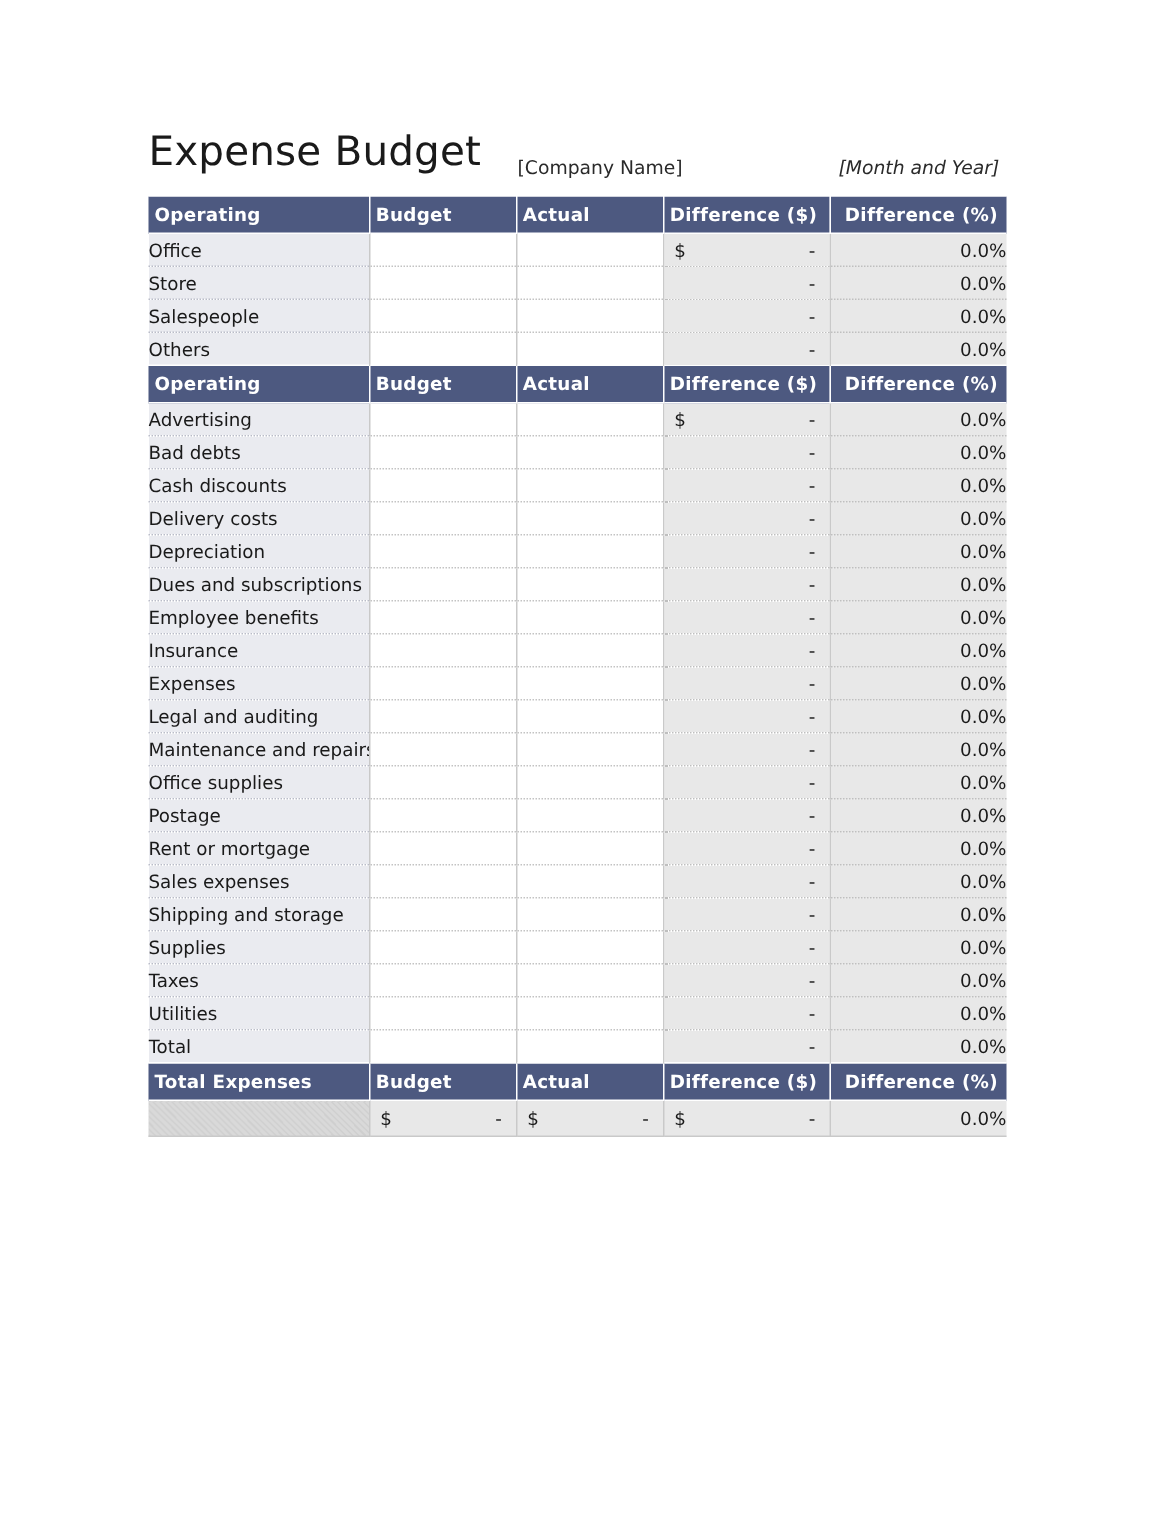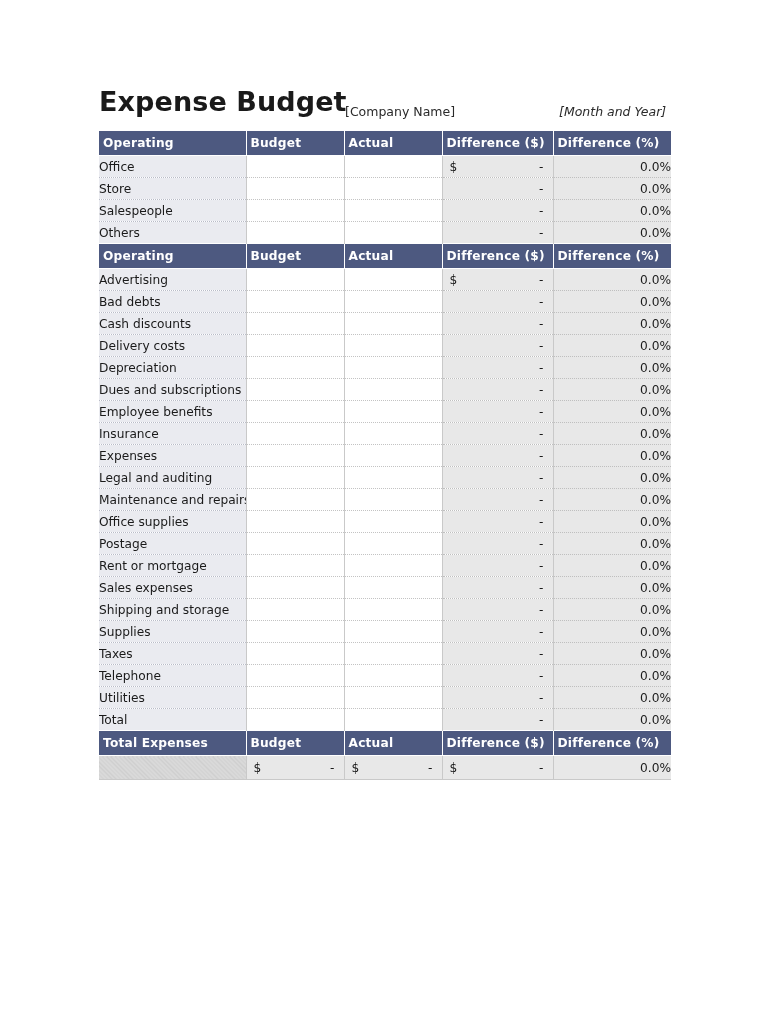--- a/index.html
+++ b/index.html
@@ -26,21 +26,21 @@
   
   .titlebar {
     position: relative;
     height: 42px;
   }
   .doc-title {
     position: absolute;
     left: 0;
     top: -2px;
     font-size: 27px;
-    font-weight: 700;
+    font-weight: 400;
     letter-spacing: 0.1px;
     color: #1a1a1a;
     white-space: nowrap;
   }
   .company-name {
     position: absolute;
     left: 246px;
     top: 16px;
     font-size: 12.5px;
     color: #2a2a2a;
@@ -75,21 +75,21 @@
     font-weight: bold;
     height: 21px;
     padding: 1px 0 2px 4px;
     border-right: 1px solid #ffffff;
     border-top: 1px solid #ffffff;
     border-bottom: 1px solid #ffffff;
     vertical-align: middle;
     white-space: nowrap;
     letter-spacing: 0.2px;
   }
-  tr.section-head td:last-child { border-right: none; }
+  tr.section-head td:last-child { border-right: none; text-align: center; }
 
   tr.data-row td {
     height: 21px;
     font-size: 12.2px;
     vertical-align: middle;
     padding: 0;
   }
   td.label-cell {
     background: #eaebf0;
     color: #1a1a1a;
@@ -444,32 +444,20 @@
           <td class="input-cell"></td>
           <td class="money-cell">
             <div class="acct">
               <span class="cur blank">$</span>
               <span class="val">-</span>
             </div>
           </td>
           <td class="pct-cell">0.0%</td>
         </tr>
         <tr class="data-row">
-          <td class="label-cell">Telephone</td>
-          <td class="input-cell"></td>
-          <td class="input-cell"></td>
-          <td class="money-cell">
-            <div class="acct">
-              <span class="cur blank">$</span>
-              <span class="val">-</span>
-            </div>
-          </td>
-          <td class="pct-cell">0.0%</td>
-        </tr>
-        <tr class="data-row">
           <td class="label-cell">Utilities</td>
           <td class="input-cell"></td>
           <td class="input-cell"></td>
           <td class="money-cell">
             <div class="acct">
               <span class="cur blank">$</span>
               <span class="val">-</span>
             </div>
           </td>
           <td class="pct-cell">0.0%</td>

